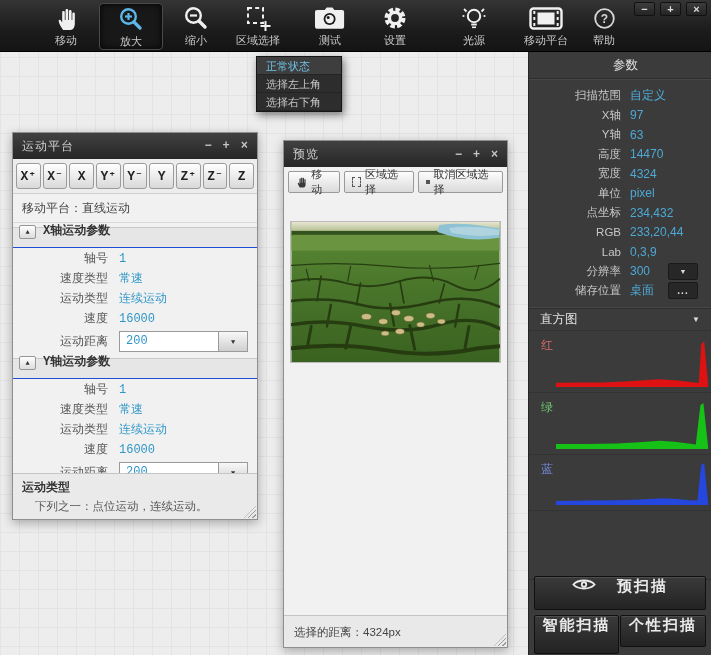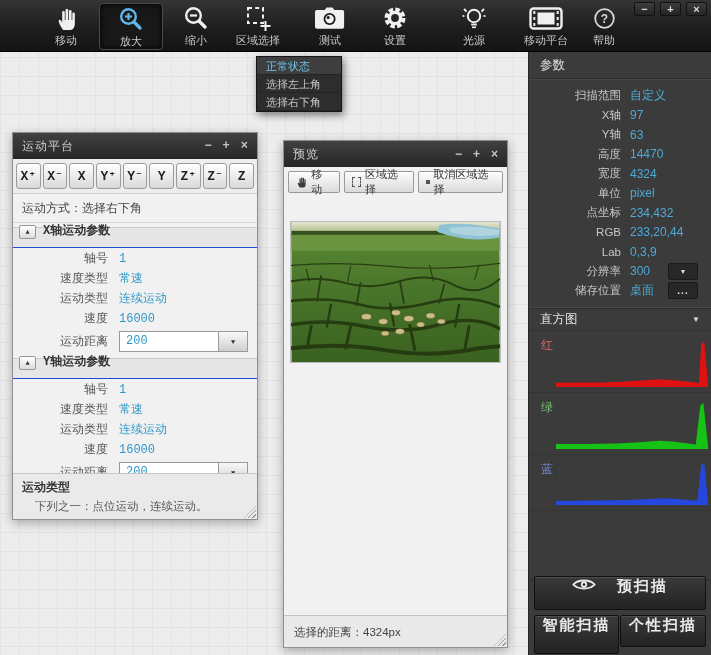--- a/index.html
+++ b/index.html
@@ -77,21 +77,21 @@
   .dash-box { width:10px; height:10px; border:1px dashed #555; }
   .dot-ic { width:4px; height:4px; background:#555; }
   .pv-image { position:absolute; left:6px; top:80px; width:211px; height:142px; border:1px solid #bbb; }
   .pv-status { position:absolute; left:0; right:0; bottom:0; height:32px; background:#e9e9e9;
     border-top:1px solid #c5c5c5; font-size:11.5px; color:#444; padding:9px 0 0 10px; }
 
   
   .params { position:absolute; left:528px; top:52px; width:183px; height:603px; background:#3b3b3b;
     border-left:1px solid #262626; z-index:20; color:#c6c6c6; }
   .pp-header { height:27px; line-height:27px; padding-left:11px; font-size:12.5px; color:#e2e2e2;
-    border-bottom:1px solid #2d2d2d; box-shadow:0 1px 0 #474747; }
+    border-bottom:1px solid #2d2d2d; box-shadow:0 1px 0 #474747;text-align:center; }
   .pp-rows { padding-top:7px; }
   .pp-row { position:relative; display:flex; align-items:center; height:19.5px; font-size:11.5px; }
   .pp-label { width:101px; text-align:right; color:#c6c6c6; padding-right:9px; }
   .pp-value { color:#4da9d6; font-size:12px; }
   .pp-ctrl { position:absolute; right:13px; top:1px; width:30px; height:17px; background:#272727;
     border:1px solid #1a1a1a; border-radius:2px; color:#ddd; font-size:7px; text-align:center; line-height:15px; }
   .pp-ctrl.ell { font-size:10px; font-weight:bold; letter-spacing:1px; }
   .hist-header { margin-top:7px; height:22px; display:flex; align-items:center; padding:0 11px;
     color:#e0e0e0; font-size:12.5px; border-top:1px solid #2d2d2d; box-shadow:0 -1px 0 #474747; }
   .hist-caret { margin-left:auto; font-size:8px; color:#ddd; }
@@ -248,21 +248,21 @@
       <div class="axis-btn">X⁻</div>
       <div class="axis-btn">X</div>
       <div class="axis-btn">Y⁺</div>
       <div class="axis-btn">Y⁻</div>
       <div class="axis-btn">Y</div>
       <div class="axis-btn">Z⁺</div>
       <div class="axis-btn">Z⁻</div>
       <div class="axis-btn">Z</div>
     </div>
 
-    <div class="mode-row">运动方式：选择右下角</div>
+    <div class="mode-row">移动平台：直线运动</div>
 
     <div class="sec-hdr">
       <span class="coll-btn">▲</span>
       <span>X轴运动参数</span>
     </div>
     <div class="m-row">
       <span class="m-label">轴号</span>
       <span class="m-value">1</span>
     </div>
     <div class="m-row">

